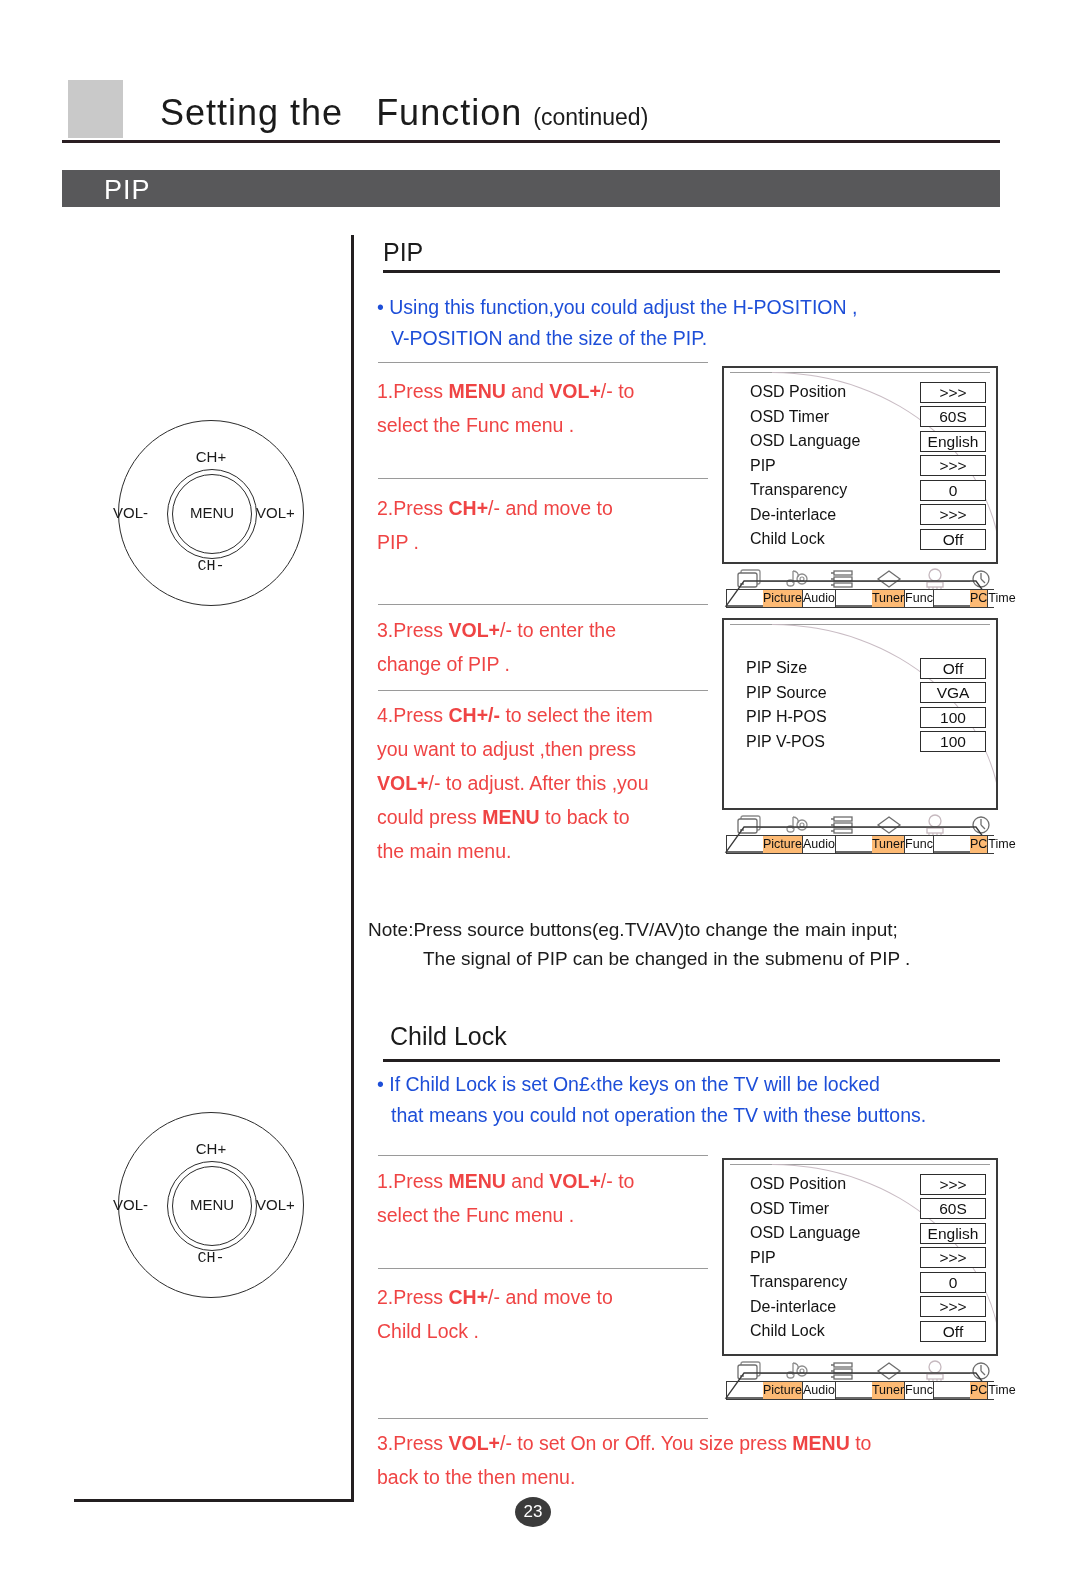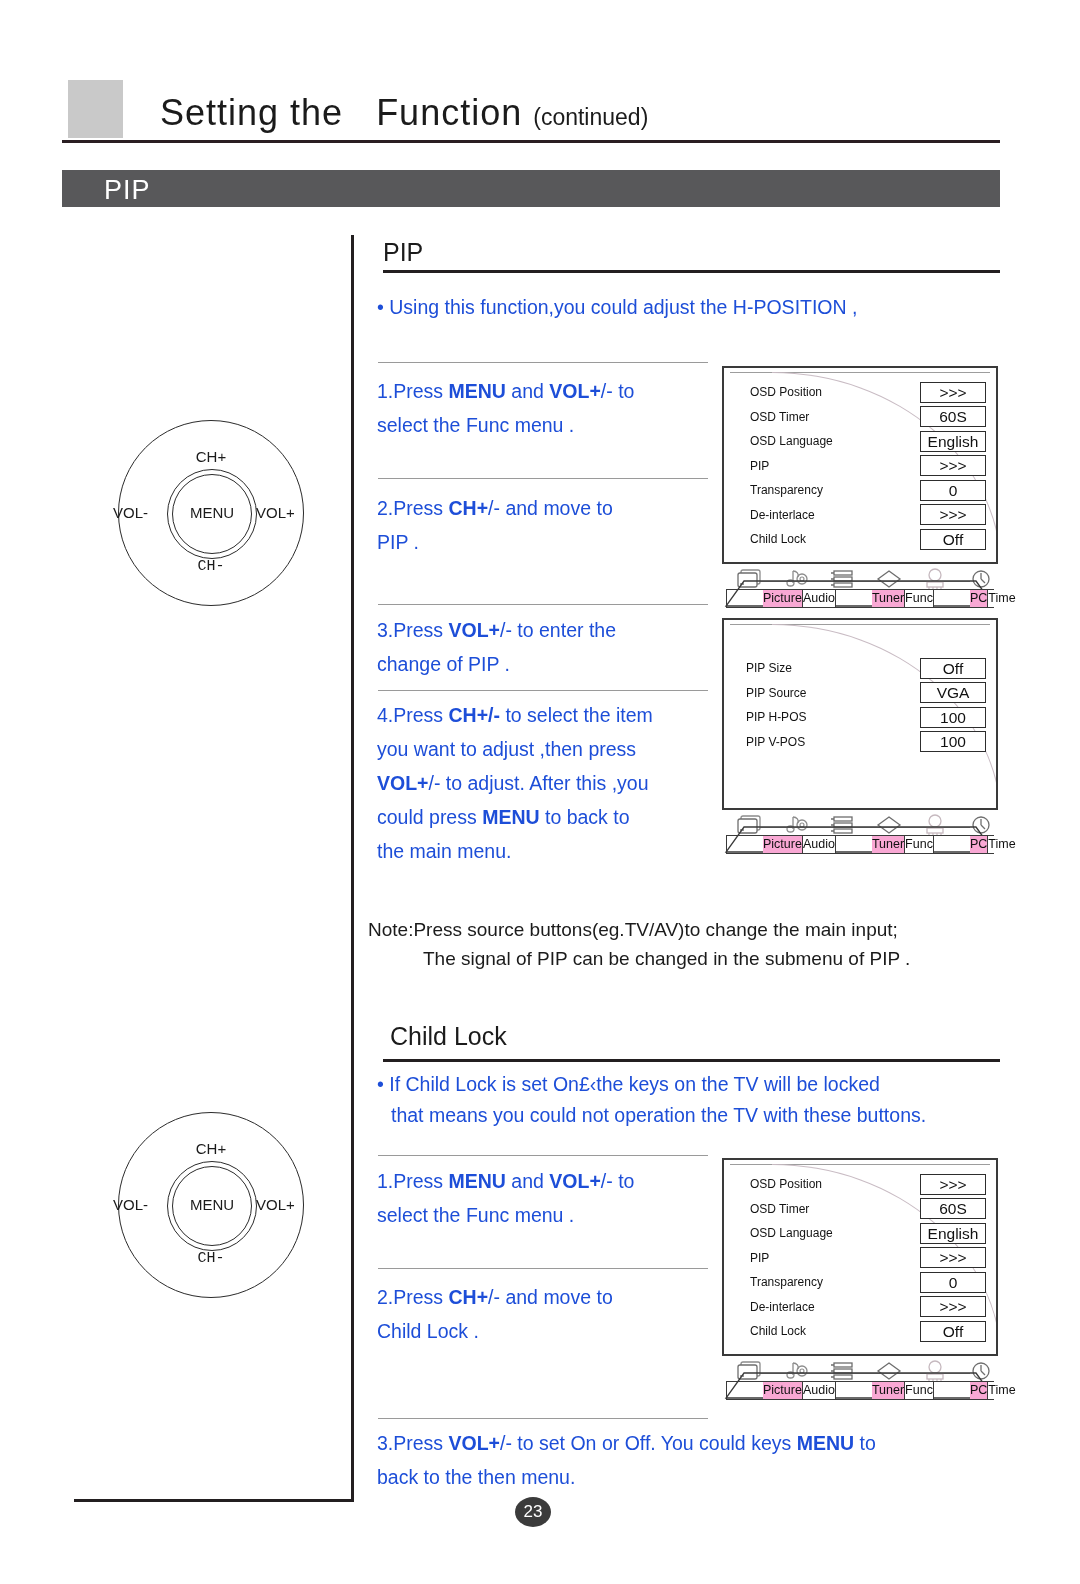--- a/index.html
+++ b/index.html
@@ -91,21 +91,21 @@
     position: absolute; height: 3px; background: #231f20;
   }
   .thin-rule {
     position: absolute; height: 1px; background: #9a9a9a;
   }
 
   .body-text {
     position: absolute; font-size: 19.5px; line-height: 31px;
     color: #1d4ed8;
   }
-  .step { position: absolute; font-size: 19.5px; line-height: 34px; color: #1d4ed8; }
+  .step { position: absolute; font-size: 19.5px; line-height: 34px; color: #ef4444; }
   .step b { font-weight: bold; }
 
   
   .osd { position: absolute; width: 276px; }
   .osd-screen {
     position: relative;
     border: 2px solid #3a3a3a;
     background: #ffffff;
     overflow: hidden;
   }
@@ -119,21 +119,21 @@
     border-top-right-radius: 230px 200px;
     border-top: 1px solid #c9bcc4;
     border-right: 1px solid #c9bcc4;
     pointer-events: none;
   }
   .osd-rows { position: relative; padding: 12px 10px 10px 26px; }
   .osd-row {
     display: flex; align-items: center;
     height: 24.5px;
   }
-  .osd-row .rlabel { font-size: 12px; color: #131313; flex: 1 1 auto; white-space: nowrap; }
+  .osd-row .rlabel { font-size: 16px; color: #131313; flex: 1 1 auto; white-space: nowrap; }
   .osd-row .rvalue {
     width: 66px; height: 21px; line-height: 19px;
     border: 1.6px solid #2d2d2d; text-align: center;
     font-size: 15.5px; color: #111; background: #fff;
   }
 
   
   .osd-tabs { position: relative; height: 46px; margin-top: 2px; }
   .osd-icons {
     position: absolute; left: 6px; right: 6px; top: 0; height: 26px;
@@ -152,21 +152,21 @@
     position: absolute; left: 4px; top: 23px;
     display: flex; width: 268px; height: 19px;
     border: 1.3px solid #3a3a3a;
   }
   .osd-tab {
     flex: 1 1 0; font-size: 12.5px; line-height: 16.5px;
     text-align: center; color: #111;
     border-right: 1.3px solid #3a3a3a; background: #fff;
   }
   .osd-tab:last-child { border-right: none; }
-  .osd-tab.shaded { background: #f9a8d4; margin-left: 36px; }
+  .osd-tab.shaded { background: #fdba74; margin-left: 36px; }
 
   
   #note-block { position: absolute; left: 368px; top: 915px; width: 650px; }
   #note-block .l1 { font-size: 19px; line-height: 29px; }
   #note-block .l2 { font-size: 19px; line-height: 29px; padding-left: 55px; }
 
   
   #page-num {
     position: absolute; left: 515px; top: 1497px;
     width: 36px; height: 30px; border-radius: 50%;
@@ -211,20 +211,21 @@
   <span class="lbl-volp">VOL+</span>
   <span class="lbl-chm">CH-</span>
 </div>
 
 <div class="sub-head" style="left:383px; top:238px;">PIP</div>
 <div class="sub-rule" style="left:383px; top:270px; width:617px;"></div>
 
 <div class="body-text" style="left:377px; top:292px; width:620px;">
   <span>•</span>
   <span>Using this function,you could adjust the H-POSITION ,</span><br>
+  <span style="padding-left:14px;">V-POSITION and the size of the PIP.</span>
 </div>
 
 <div class="thin-rule" style="left:378px; top:362px; width:330px;"></div>
 <div class="step" style="left:377px; top:374px; width:330px;">
   <span>1.Press </span><b>MENU</b><span> and </span><b>VOL+</b><span>/- to</span><br>
   <span>select the Func menu .</span>
 </div>
 
 <div class="thin-rule" style="left:378px; top:478px; width:330px;"></div>
 <div class="step" style="left:377px; top:491px; width:330px;">
@@ -422,21 +423,21 @@
 </div>
 
 <div class="thin-rule" style="left:378px; top:1268px; width:330px;"></div>
 <div class="step" style="left:377px; top:1280px; width:330px;">
   <span>2.Press </span><b>CH+</b><span>/- and move to</span><br>
   <span>Child Lock .</span>
 </div>
 
 <div class="thin-rule" style="left:378px; top:1418px; width:330px;"></div>
 <div class="step" style="left:377px; top:1426px; width:640px;">
-  <span>3.Press </span><b>VOL+</b><span>/- to set On or Off. You could keys </span><b>MENU</b><span> to</span><br>
+  <span>3.Press </span><b>VOL+</b><span>/- to set On or Off. You size press </span><b>MENU</b><span> to</span><br>
   <span>back to the then menu.</span>
 </div>
 
 <div class="osd" id="osd-func-2" style="left:722px; top:1158px;">
   <div class="osd-screen">
     <div class="topline"></div>
     <div class="osd-curve"></div>
     <div class="osd-rows">
         <div class="osd-row">
           <div class="rlabel">OSD Position</div>

